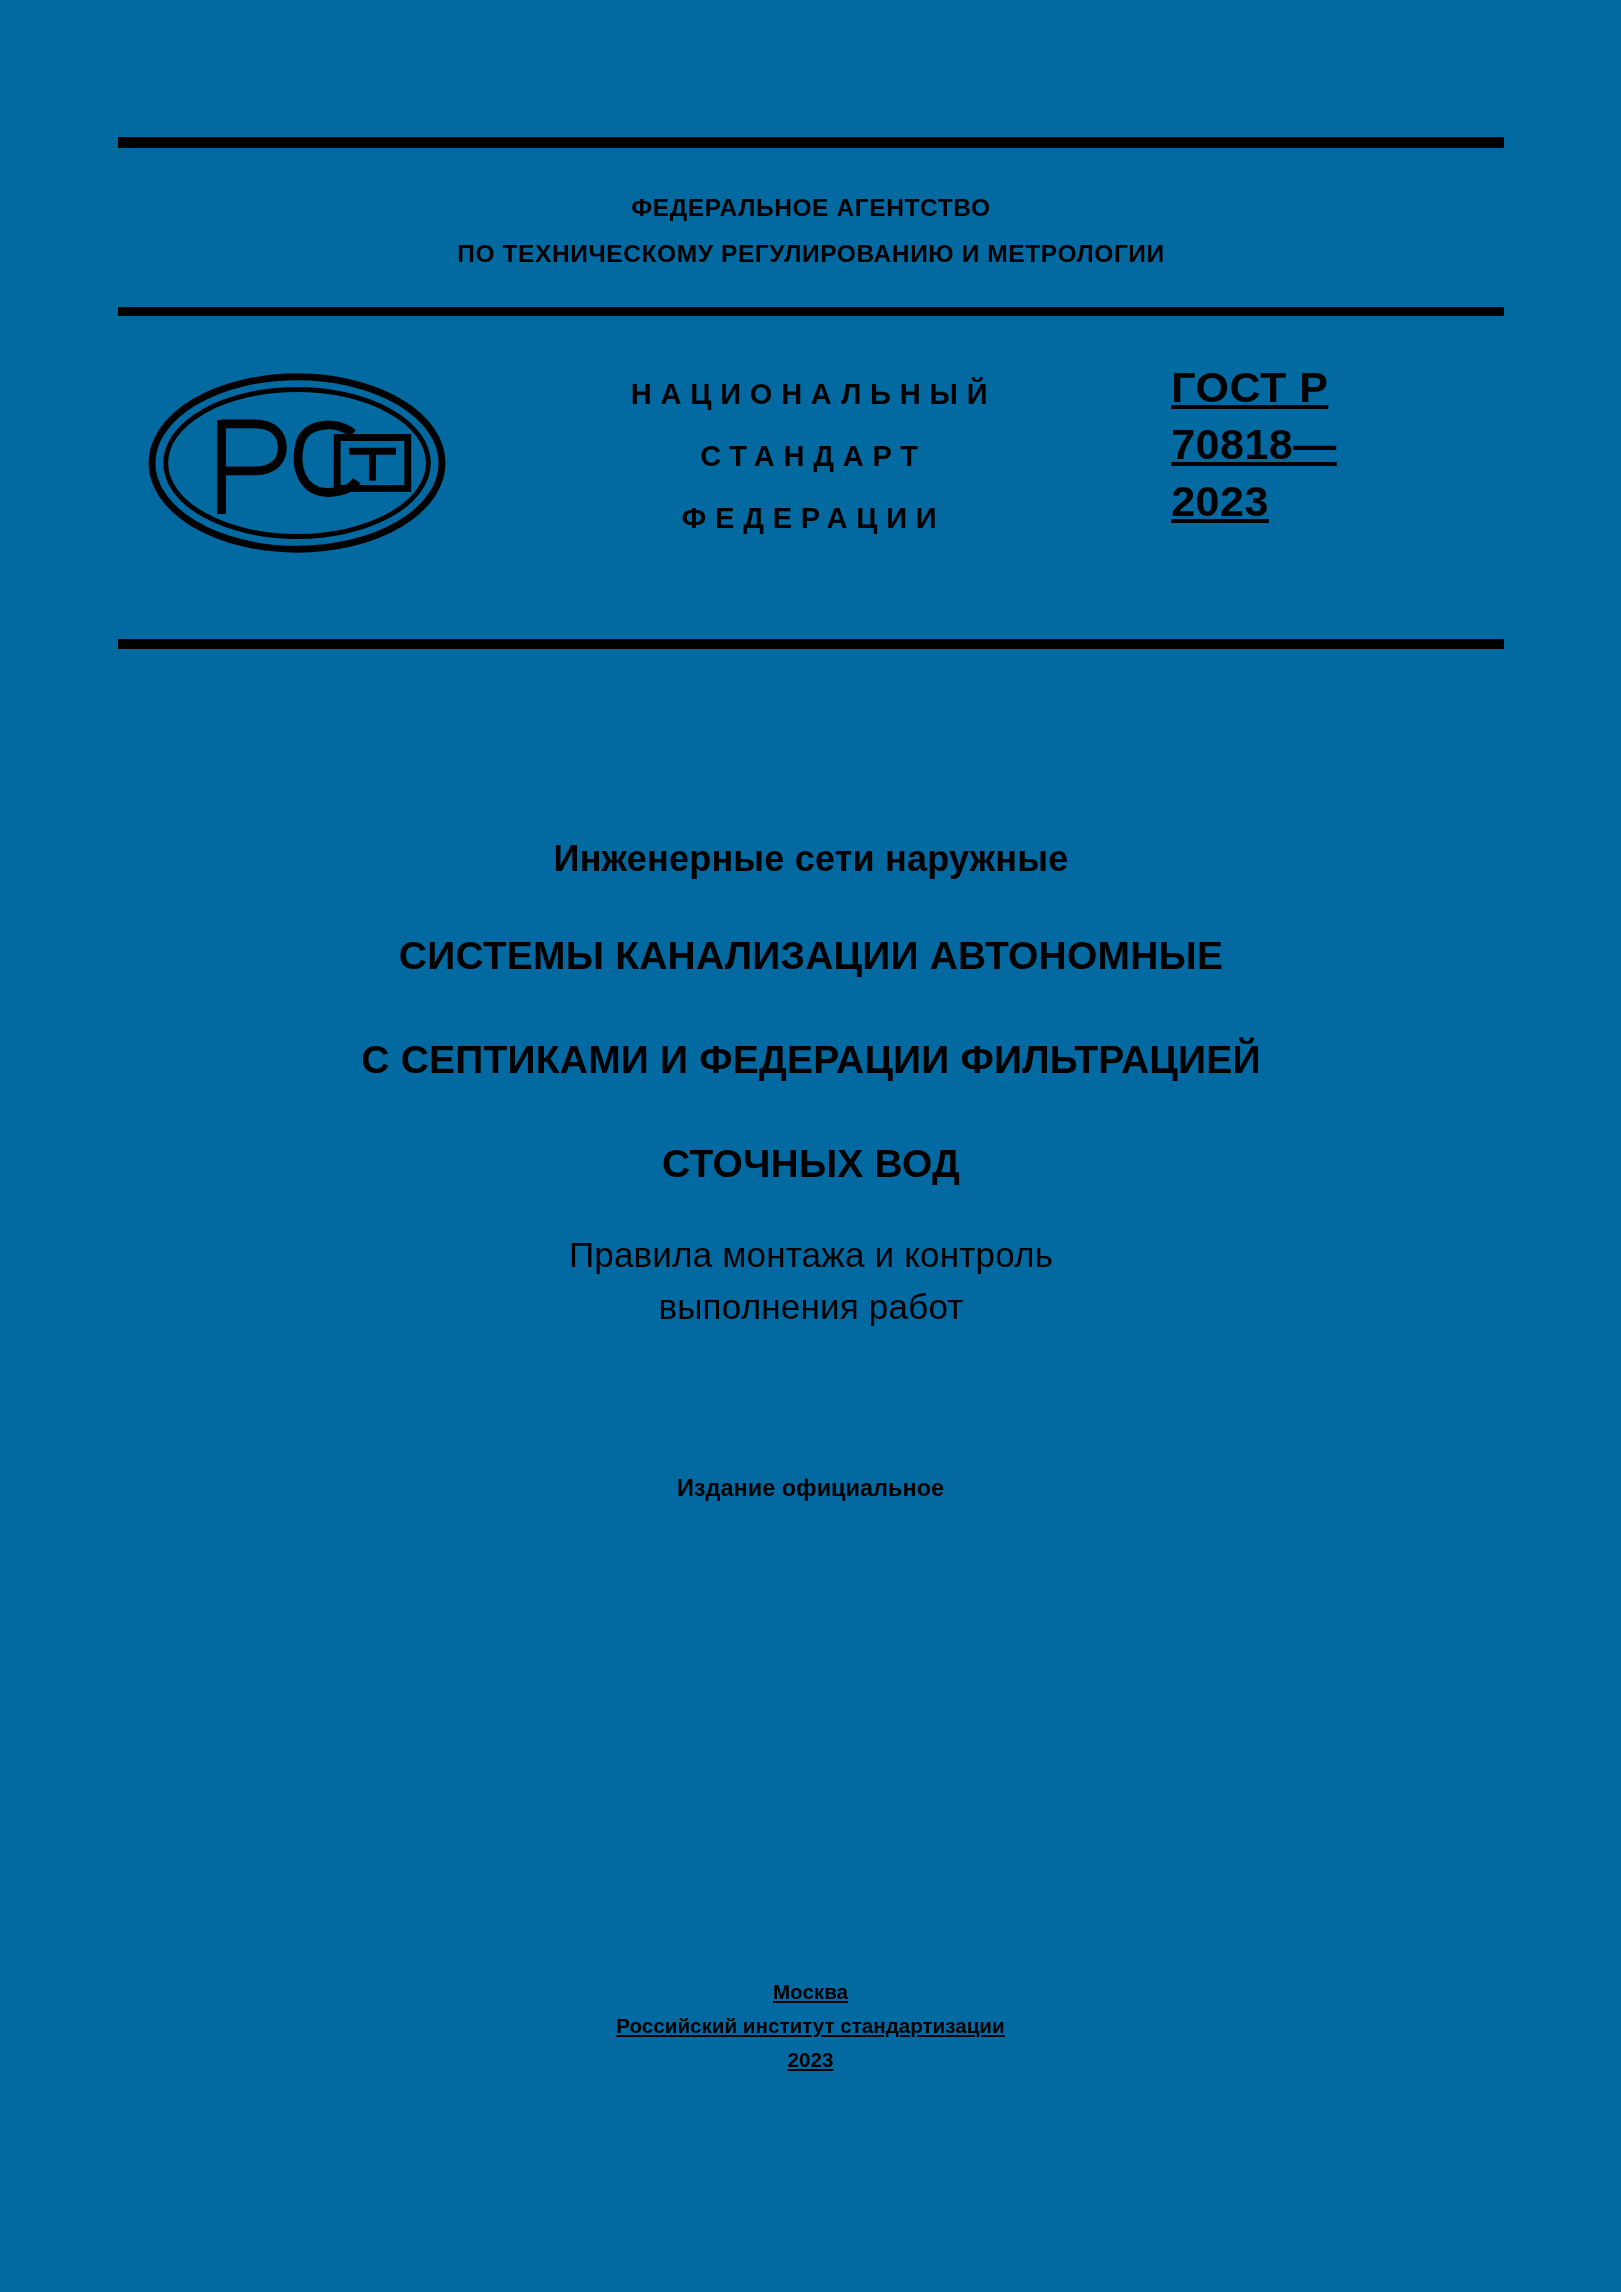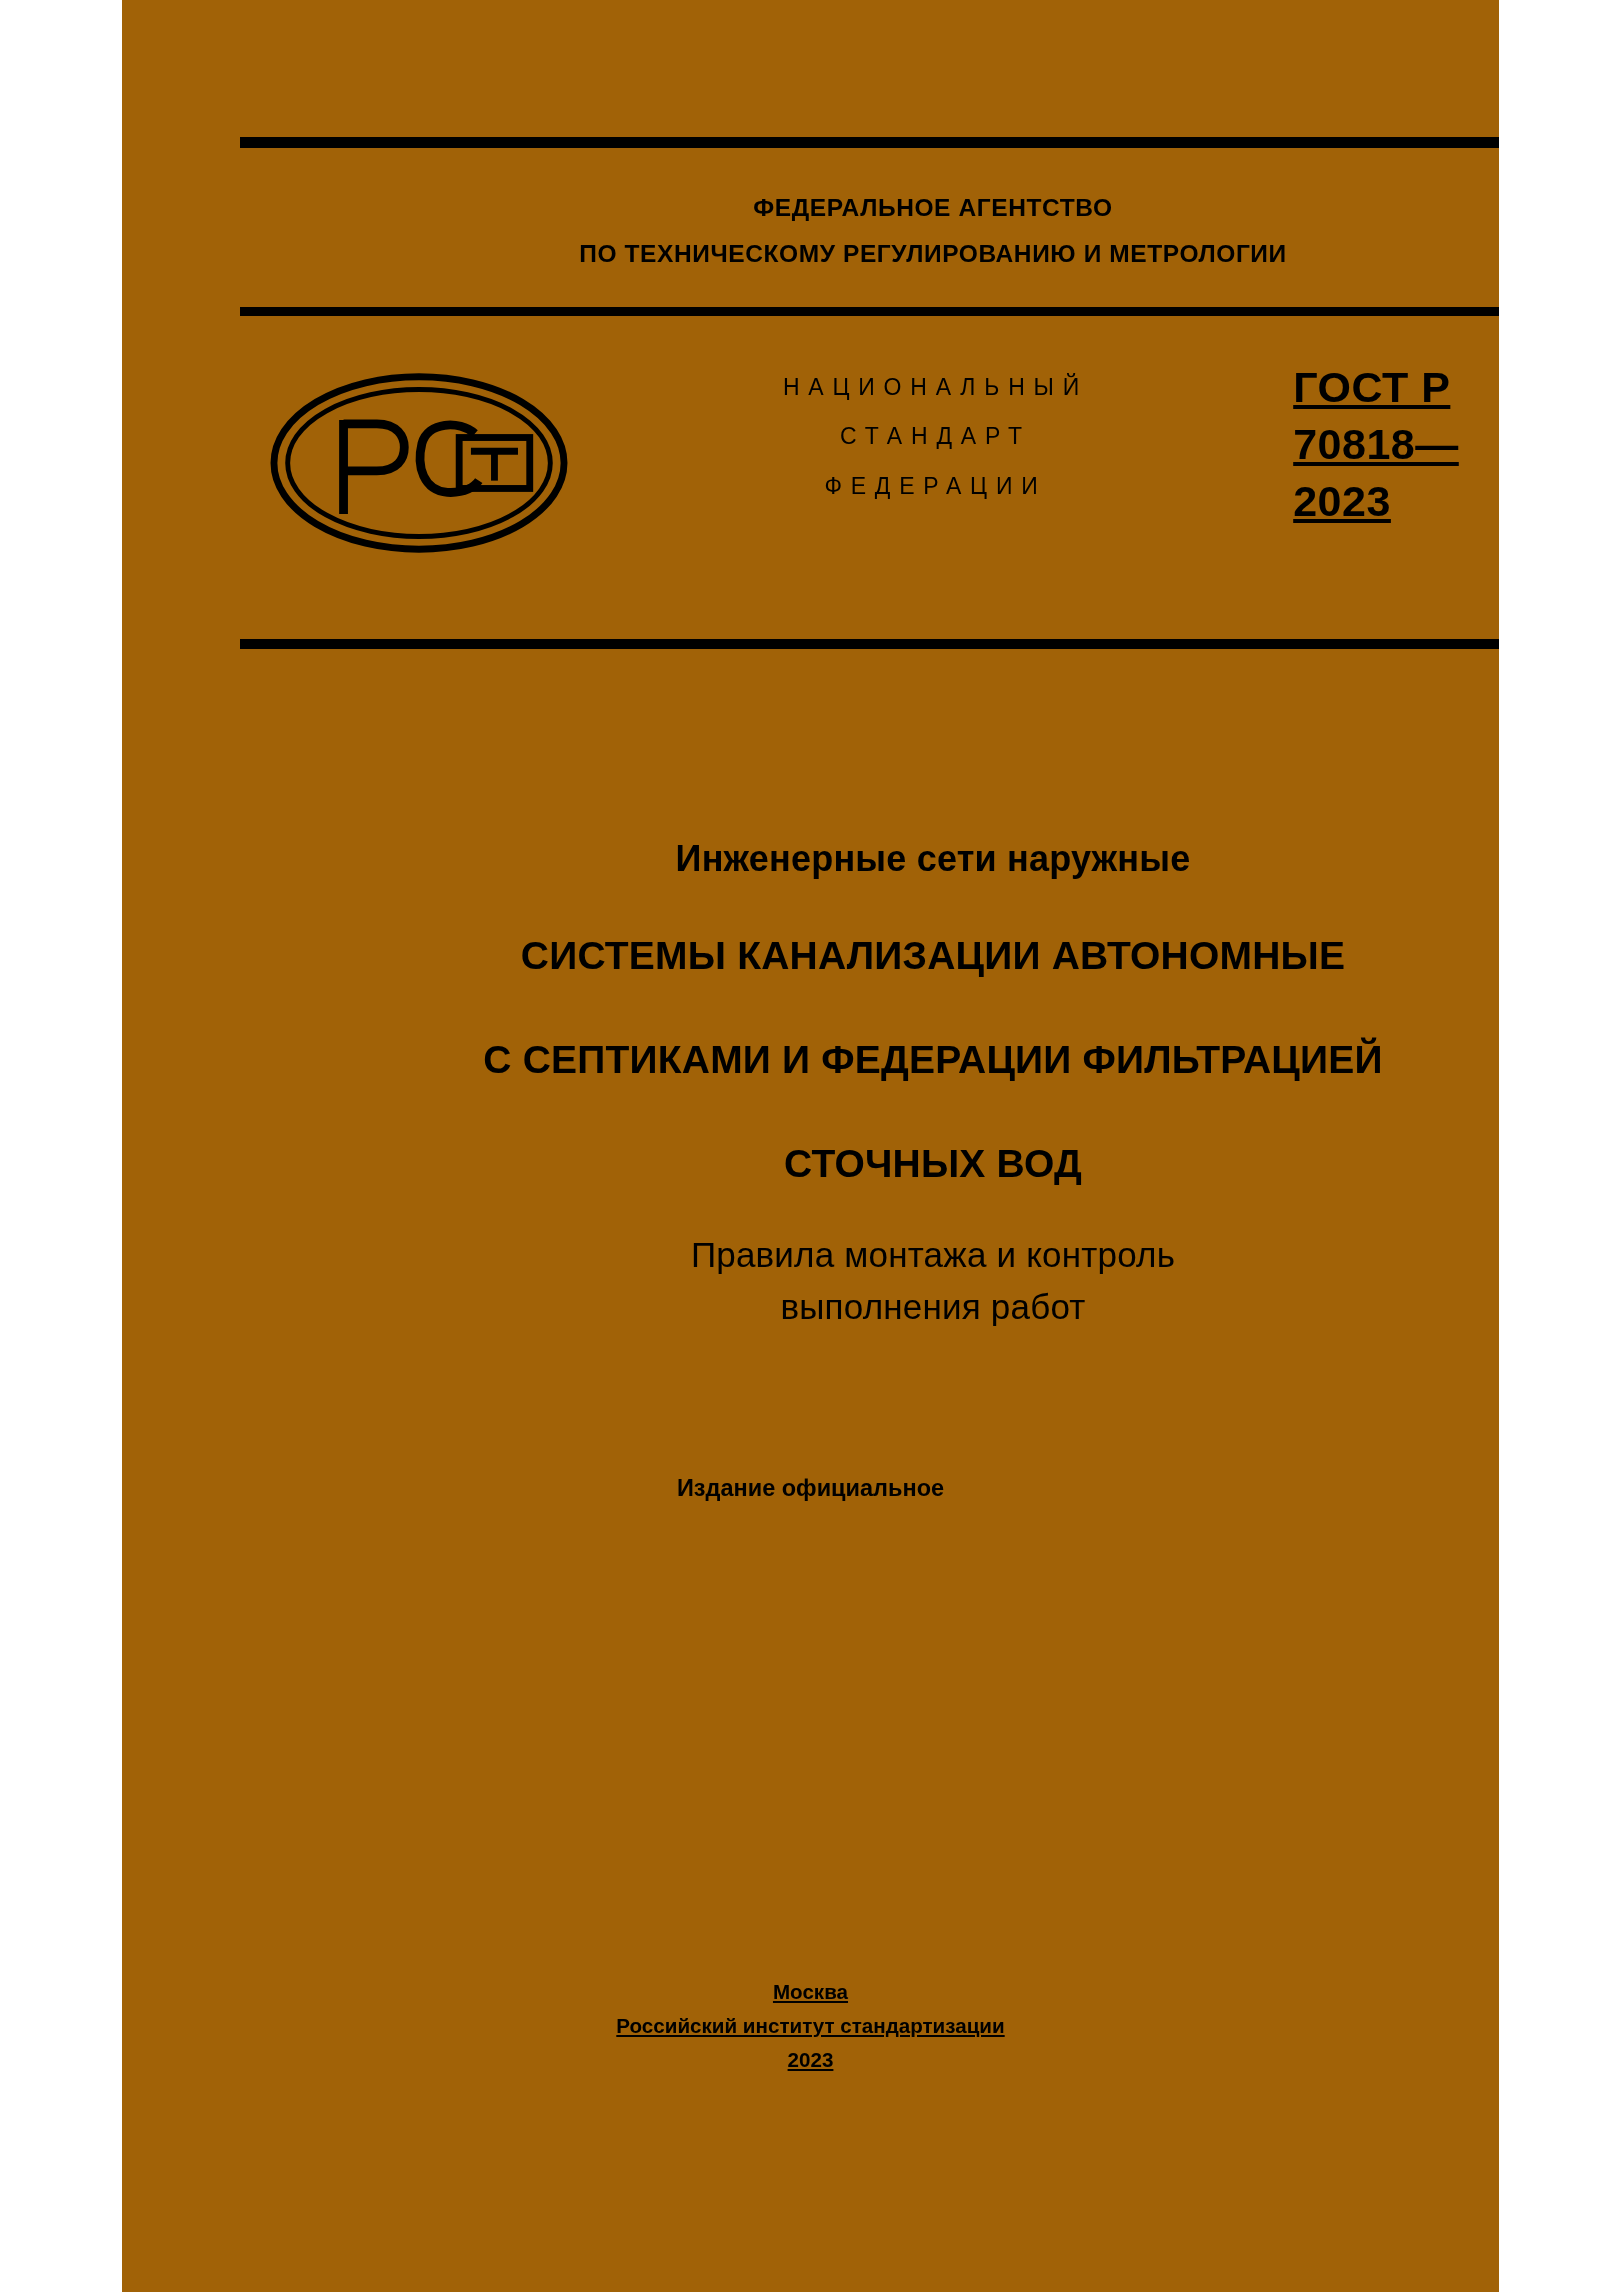--- a/index.html
+++ b/index.html
@@ -6,24 +6,24 @@
     margin: 0;
     padding: 0;
     background: #ffffff;
   }
   body {
     font-family: "Liberation Sans", sans-serif;
     color: #000000;
   }
   .page {
     position: relative;
-    width: 1377px;
+    width: 1621px;
     height: 2293px;
     margin: 0 auto;
-    background: #a16207;
+    background: #0369a1;
     overflow: hidden;
   }
 
   
   .header-block {
     position: absolute;
     left: 118px;
     top: 137px;
     width: 1386px;
   }
@@ -61,22 +61,22 @@
   .emblem svg { display: block; }
 
   .std-title {
     position: absolute;
     left: 421px;
     top: 47px;
     width: 549px;
     text-align: center;
   }
   .std-title-line {
-    font-size: 23px;
-    font-weight: normal;
+    font-size: 29px;
+    font-weight: bold;
     letter-spacing: 8.8px;
     line-height: 2.15;
     white-space: nowrap;
   }
 
   .std-number {
     position: absolute;
     right: 9.8px;
     top: 43px;
     width: 323px;

